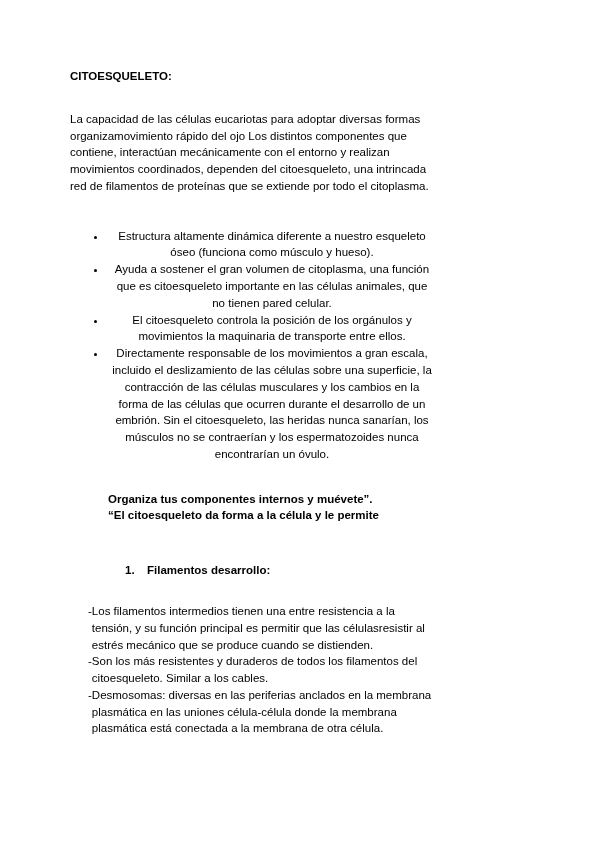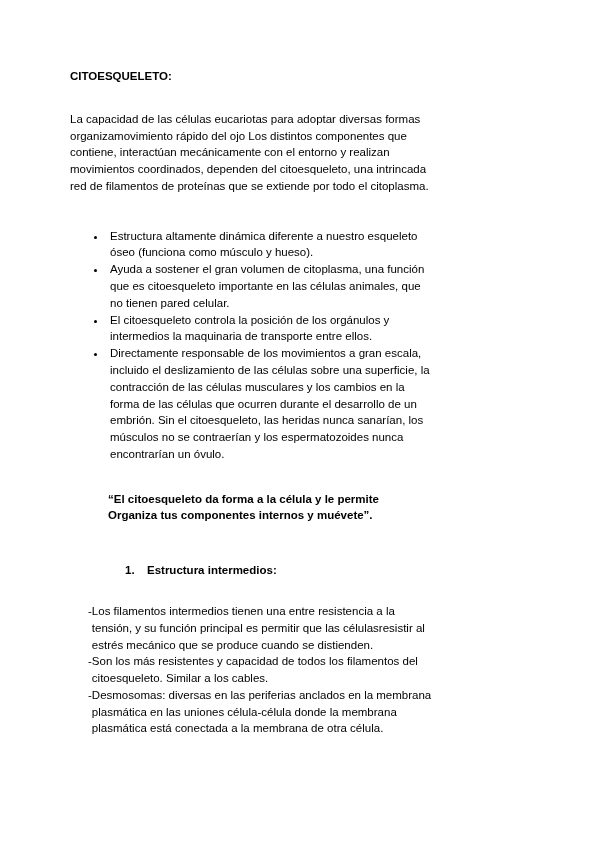--- a/index.html
+++ b/index.html
@@ -24,20 +24,21 @@
     font-weight: bold;
     margin: 0 0 26px 0;
   }
   .intro {
     margin: 0 0 33px 0;
   }
   ul.bullet-list {
     list-style: disc outside;
     margin: 0 0 28px 0;
     padding: 0 0 0 37px;
+    text-align: center;
   }
   ul.bullet-list li {
     padding-left: 3px;
   }
   .quote {
     font-weight: bold;
     margin: 0 0 38px 38px;
   }
   .section-heading {
     font-weight: bold;
@@ -60,41 +61,41 @@
 
 <div class="page">
 
   <p class="doc-title">CITOESQUELETO:</p>
 
   <p class="intro">La capacidad de las células eucariotas para adoptar diversas formas organizamovimiento rápido del ojo Los distintos componentes que contiene, interactúan mecánicamente con el entorno y realizan movimientos coordinados, dependen del citoesqueleto, una intrincada red de filamentos de proteínas que se extiende por todo el citoplasma.</p>
 
   <ul class="bullet-list">
     <li>Estructura altamente dinámica diferente a nuestro esqueleto óseo (funciona como músculo y hueso).</li>
     <li>Ayuda a sostener el gran volumen de citoplasma, una función que es citoesqueleto importante en las células animales, que no tienen pared celular.</li>
-    <li>El citoesqueleto controla la posición de los orgánulos y intermedios la maquinaria de transporte entre ellos.</li>
+    <li>El citoesqueleto controla la posición de los orgánulos y movimientos la maquinaria de transporte entre ellos.</li>
     <li>Directamente responsable de los movimientos a gran escala, incluido el deslizamiento de las células sobre una superficie, la contracción de las células musculares y los cambios en la forma de las células que ocurren durante el desarrollo de un embrión. Sin el citoesqueleto, las heridas nunca sanarían, los músculos no se contraerían y los espermatozoides nunca encontrarían un óvulo.</li>
   </ul>
 
   <div class="quote">
+    <div>Organiza tus componentes internos y muévete”.</div>
     <div>“El citoesqueleto da forma a la célula y le permite</div>
-    <div>Organiza tus componentes internos y muévete”.</div>
   </div>
 
   <p class="section-heading">
-    <span class="section-number">1.</span><span>Estructura intermedios:</span>
+    <span class="section-number">1.</span><span>Filamentos desarrollo:</span>
   </p>
 
   <div class="dash-list">
     <div class="dash-item">
       <span class="dash-marker">-</span>
       <span class="dash-text">Los filamentos intermedios tienen una entre resistencia a la tensión, y su función principal es permitir que las célulasresistir al estrés mecánico que se produce cuando se distienden.</span>
     </div>
     <div class="dash-item">
       <span class="dash-marker">-</span>
-      <span class="dash-text">Son los más resistentes y capacidad de todos los filamentos del citoesqueleto. Similar a los cables.</span>
+      <span class="dash-text">Son los más resistentes y duraderos de todos los filamentos del citoesqueleto. Similar a los cables.</span>
     </div>
     <div class="dash-item">
       <span class="dash-marker">-</span>
       <span class="dash-text">Desmosomas: diversas en las periferias anclados en la membrana plasmática en las uniones célula-célula donde la membrana plasmática está conectada a la membrana de otra célula.</span>
     </div>
   </div>
 
 </div>
 
 </body></html>

